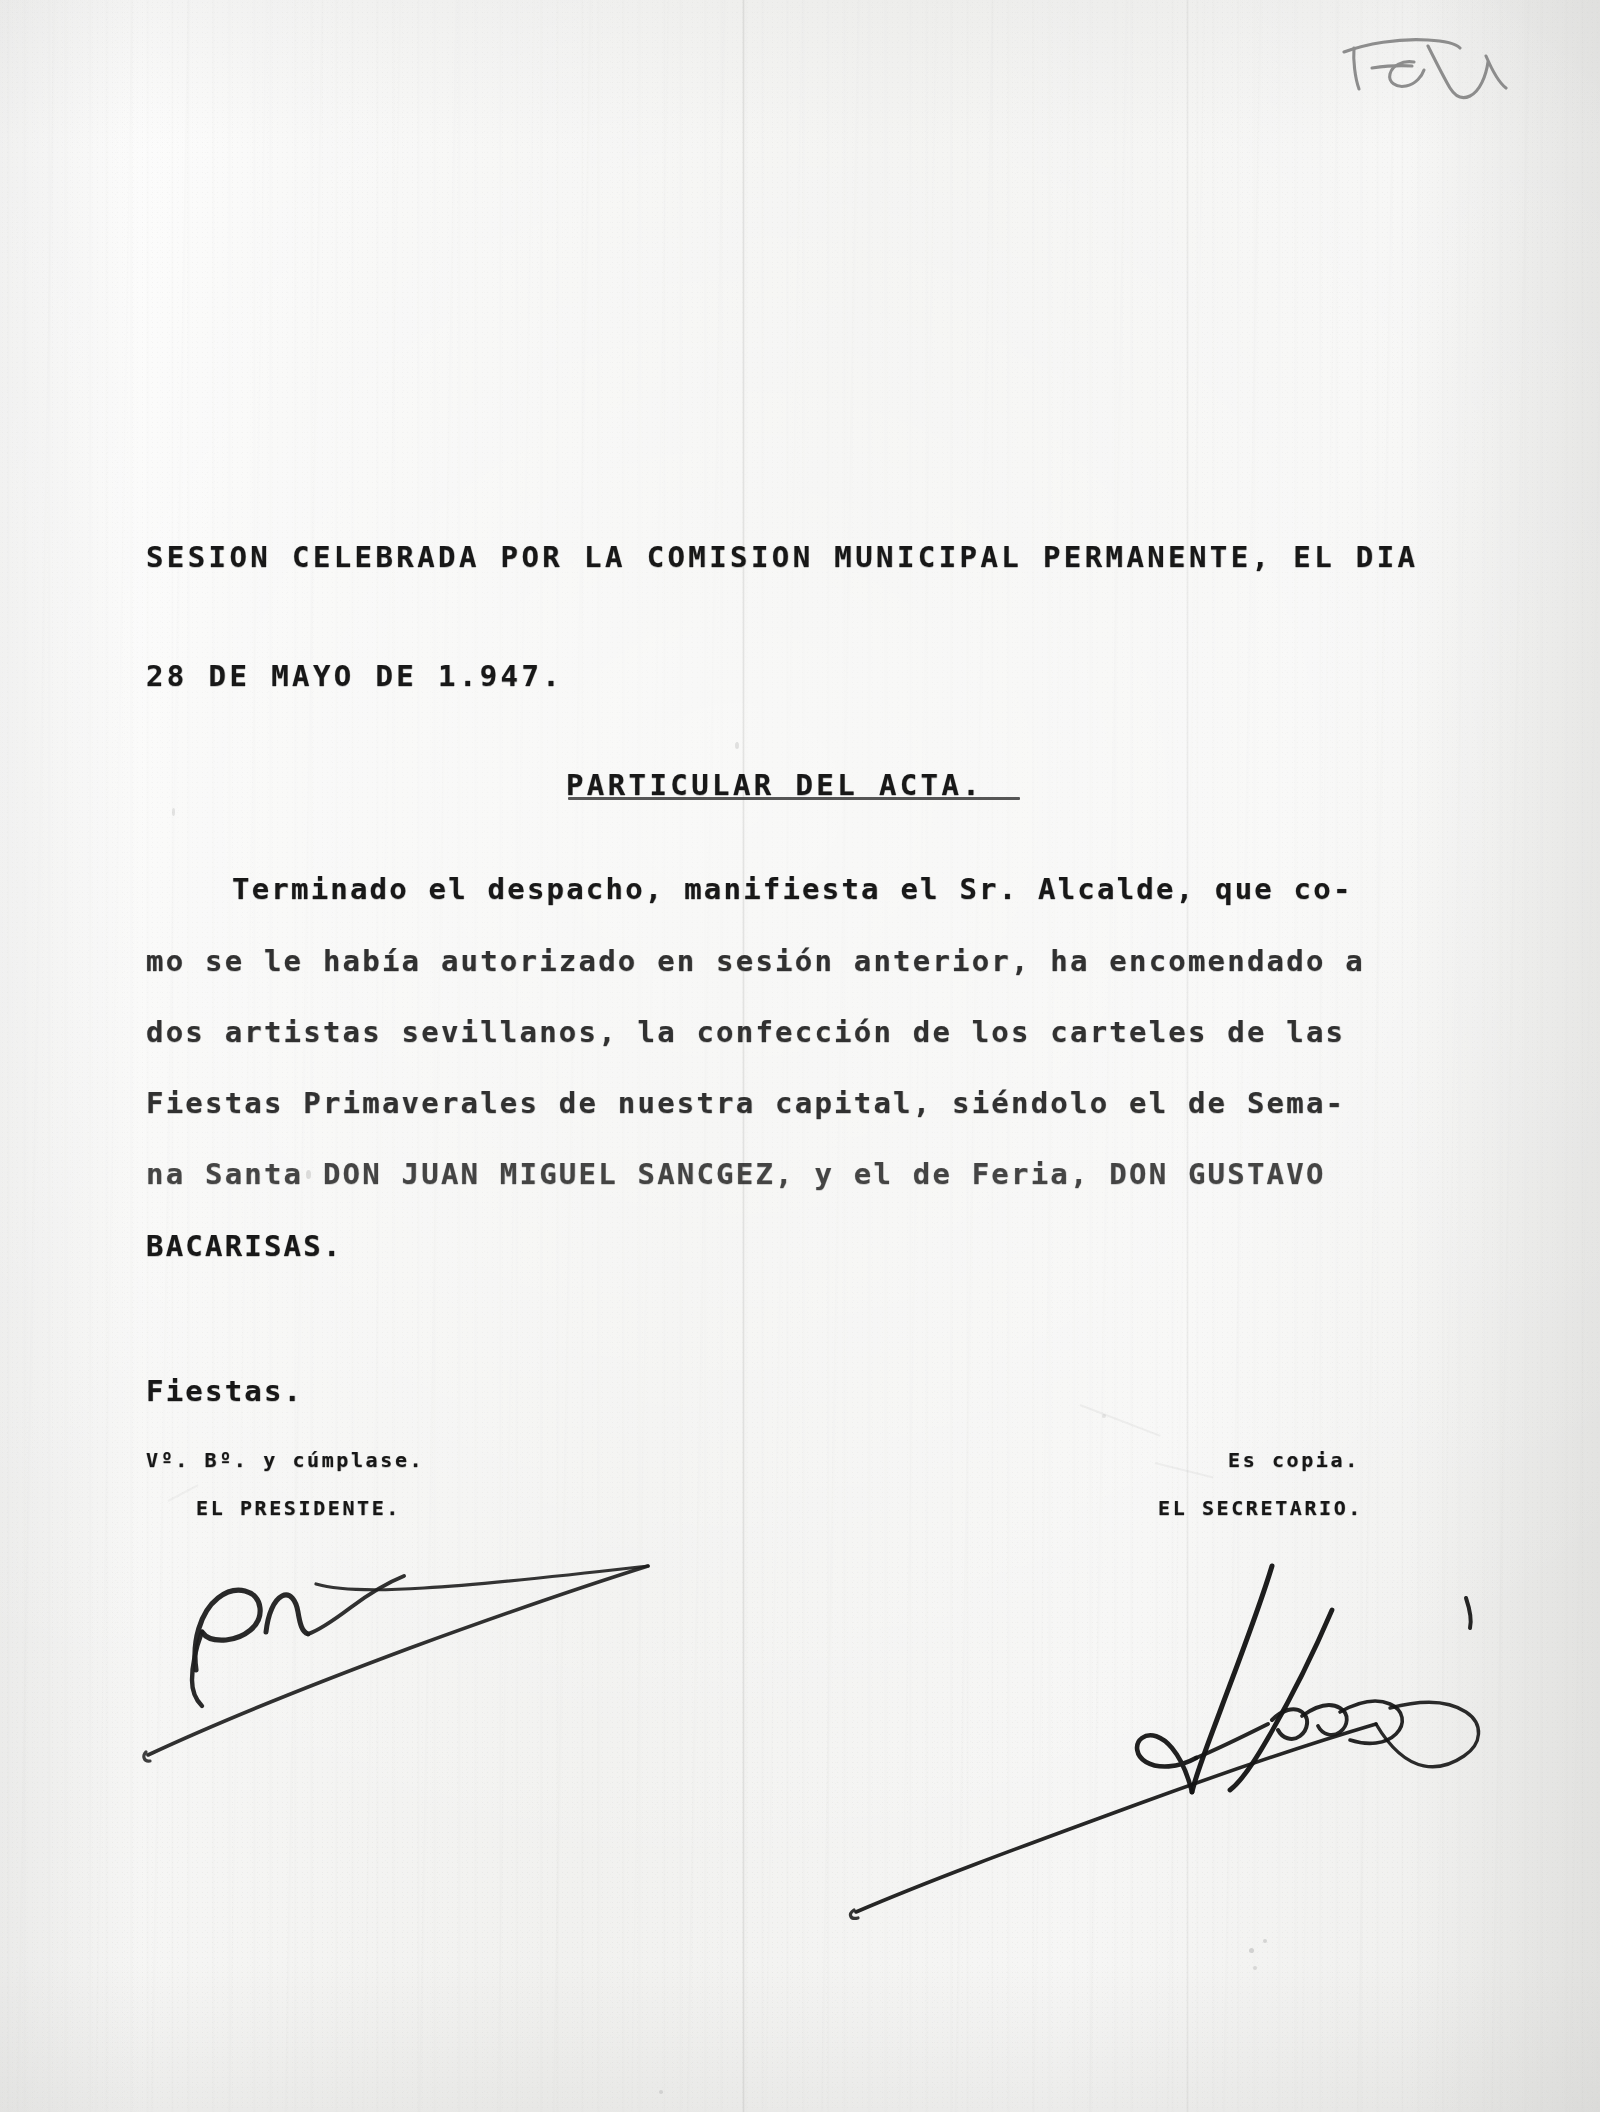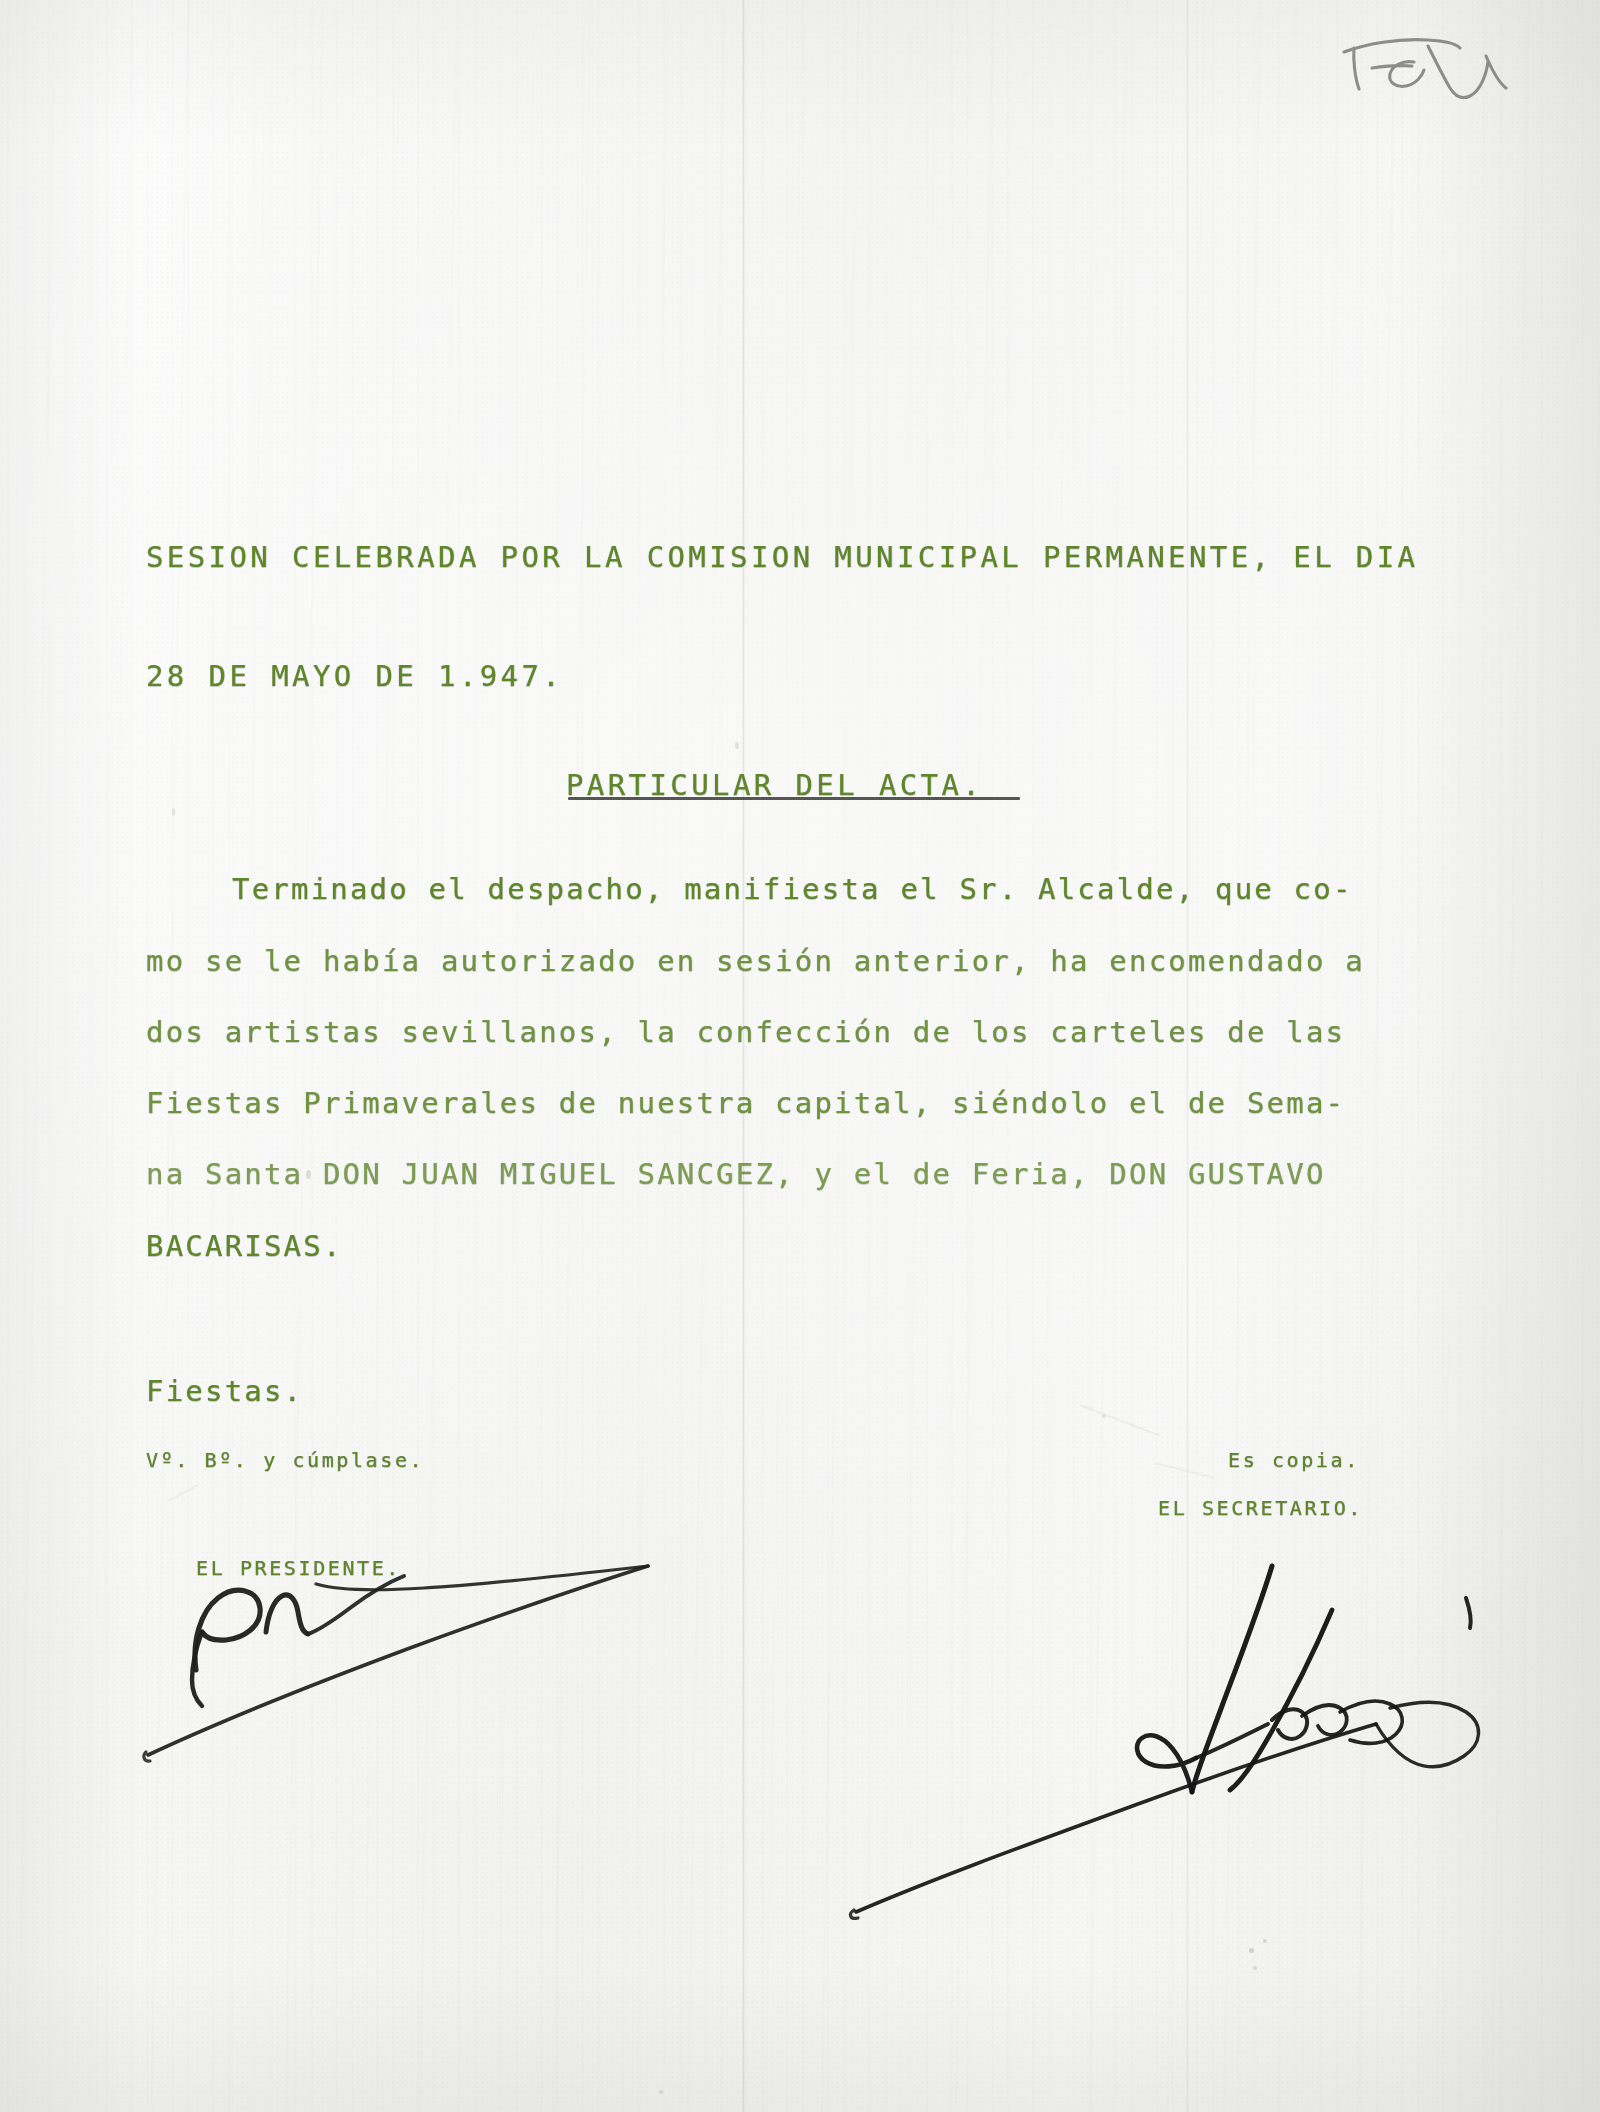--- a/index.html
+++ b/index.html
@@ -78,22 +78,22 @@
     top: 0; bottom: 0;
     width: 3px;
     background: linear-gradient(to right, rgba(255,255,255,0), rgba(150,150,148,.22), rgba(255,255,255,0));
   }
 
   
   .typed {
     position: absolute;
     white-space: pre;
     font-family: "DejaVu Sans Mono", "Liberation Mono", monospace;
-    font-weight: 400;
-    color: #4d7c0f;
+    font-weight: 700;
+    color: #000000;
     letter-spacing: 2.6px;
     text-shadow:
        0.6px 0 0 rgba(60,60,60,.32),
       -0.5px 0.4px 0 rgba(90,90,90,.26),
        0 0.7px 0.6px rgba(70,70,70,.30);
     -webkit-font-smoothing: none;
   }
   .hdr    { font-size: 29px; letter-spacing: 3.4px; }
   .body   { font-size: 29px; letter-spacing: 2.2px; }
   .sig    { font-size: 20px; letter-spacing: 2.6px; }
@@ -178,21 +178,21 @@
   <div class="typed body fade-a" style="left:232px; top:872px;">Terminado el despacho, manifiesta el Sr. Alcalde, que co-</div>
   <div class="typed body fade-b" style="left:146px; top:944px;">mo se le había autorizado en sesión anterior, ha encomendado a</div>
   <div class="typed body fade-b" style="left:146px; top:1015px;">dos artistas sevillanos, la confección de los carteles de las</div>
   <div class="typed body fade-b" style="left:146px; top:1086px;">Fiestas Primaverales de nuestra capital, siéndolo el de Sema-</div>
   <div class="typed body fade-c" style="left:146px; top:1157px;">na Santa DON JUAN MIGUEL SANCGEZ, y el de Feria, DON GUSTAVO</div>
   <div class="typed body fade-a" style="left:146px; top:1229px;">BACARISAS.</div>
 
   <div class="typed body fade-a" style="left:146px; top:1374px;">Fiestas.</div>
 
   <div class="typed sig fade-a" style="left:146px; top:1448px;">Vº. Bº. y cúmplase.</div>
-  <div class="typed sig fade-a" style="left:196px; top:1556px;">EL PRESIDENTE.</div>
+  <div class="typed sig fade-a" style="left:196px; top:1496px;">EL PRESIDENTE.</div>
 
   <div class="ink" style="left:140px; top:1480px;">
     <svg width="580" height="300" viewBox="0 0 580 300">
       <g fill="none" stroke="#1e1e1e" stroke-linecap="round" stroke-linejoin="round">
 
         <path d="M8,275 C70,246 168,206 270,168 C352,138 432,110 508,86" stroke-width="3.6" opacity="0.92"></path>
 
         <path d="M508,86 C438,94 352,104 284,108 C236,111 196,110 176,104" stroke-width="3.2" opacity="0.9"></path>
 
         <path d="M56,190 C52,162 60,132 78,118 C96,104 118,110 120,128 C122,146 104,158 86,160 C74,161 66,158 62,152" stroke-width="5.2" opacity="0.95"></path>

